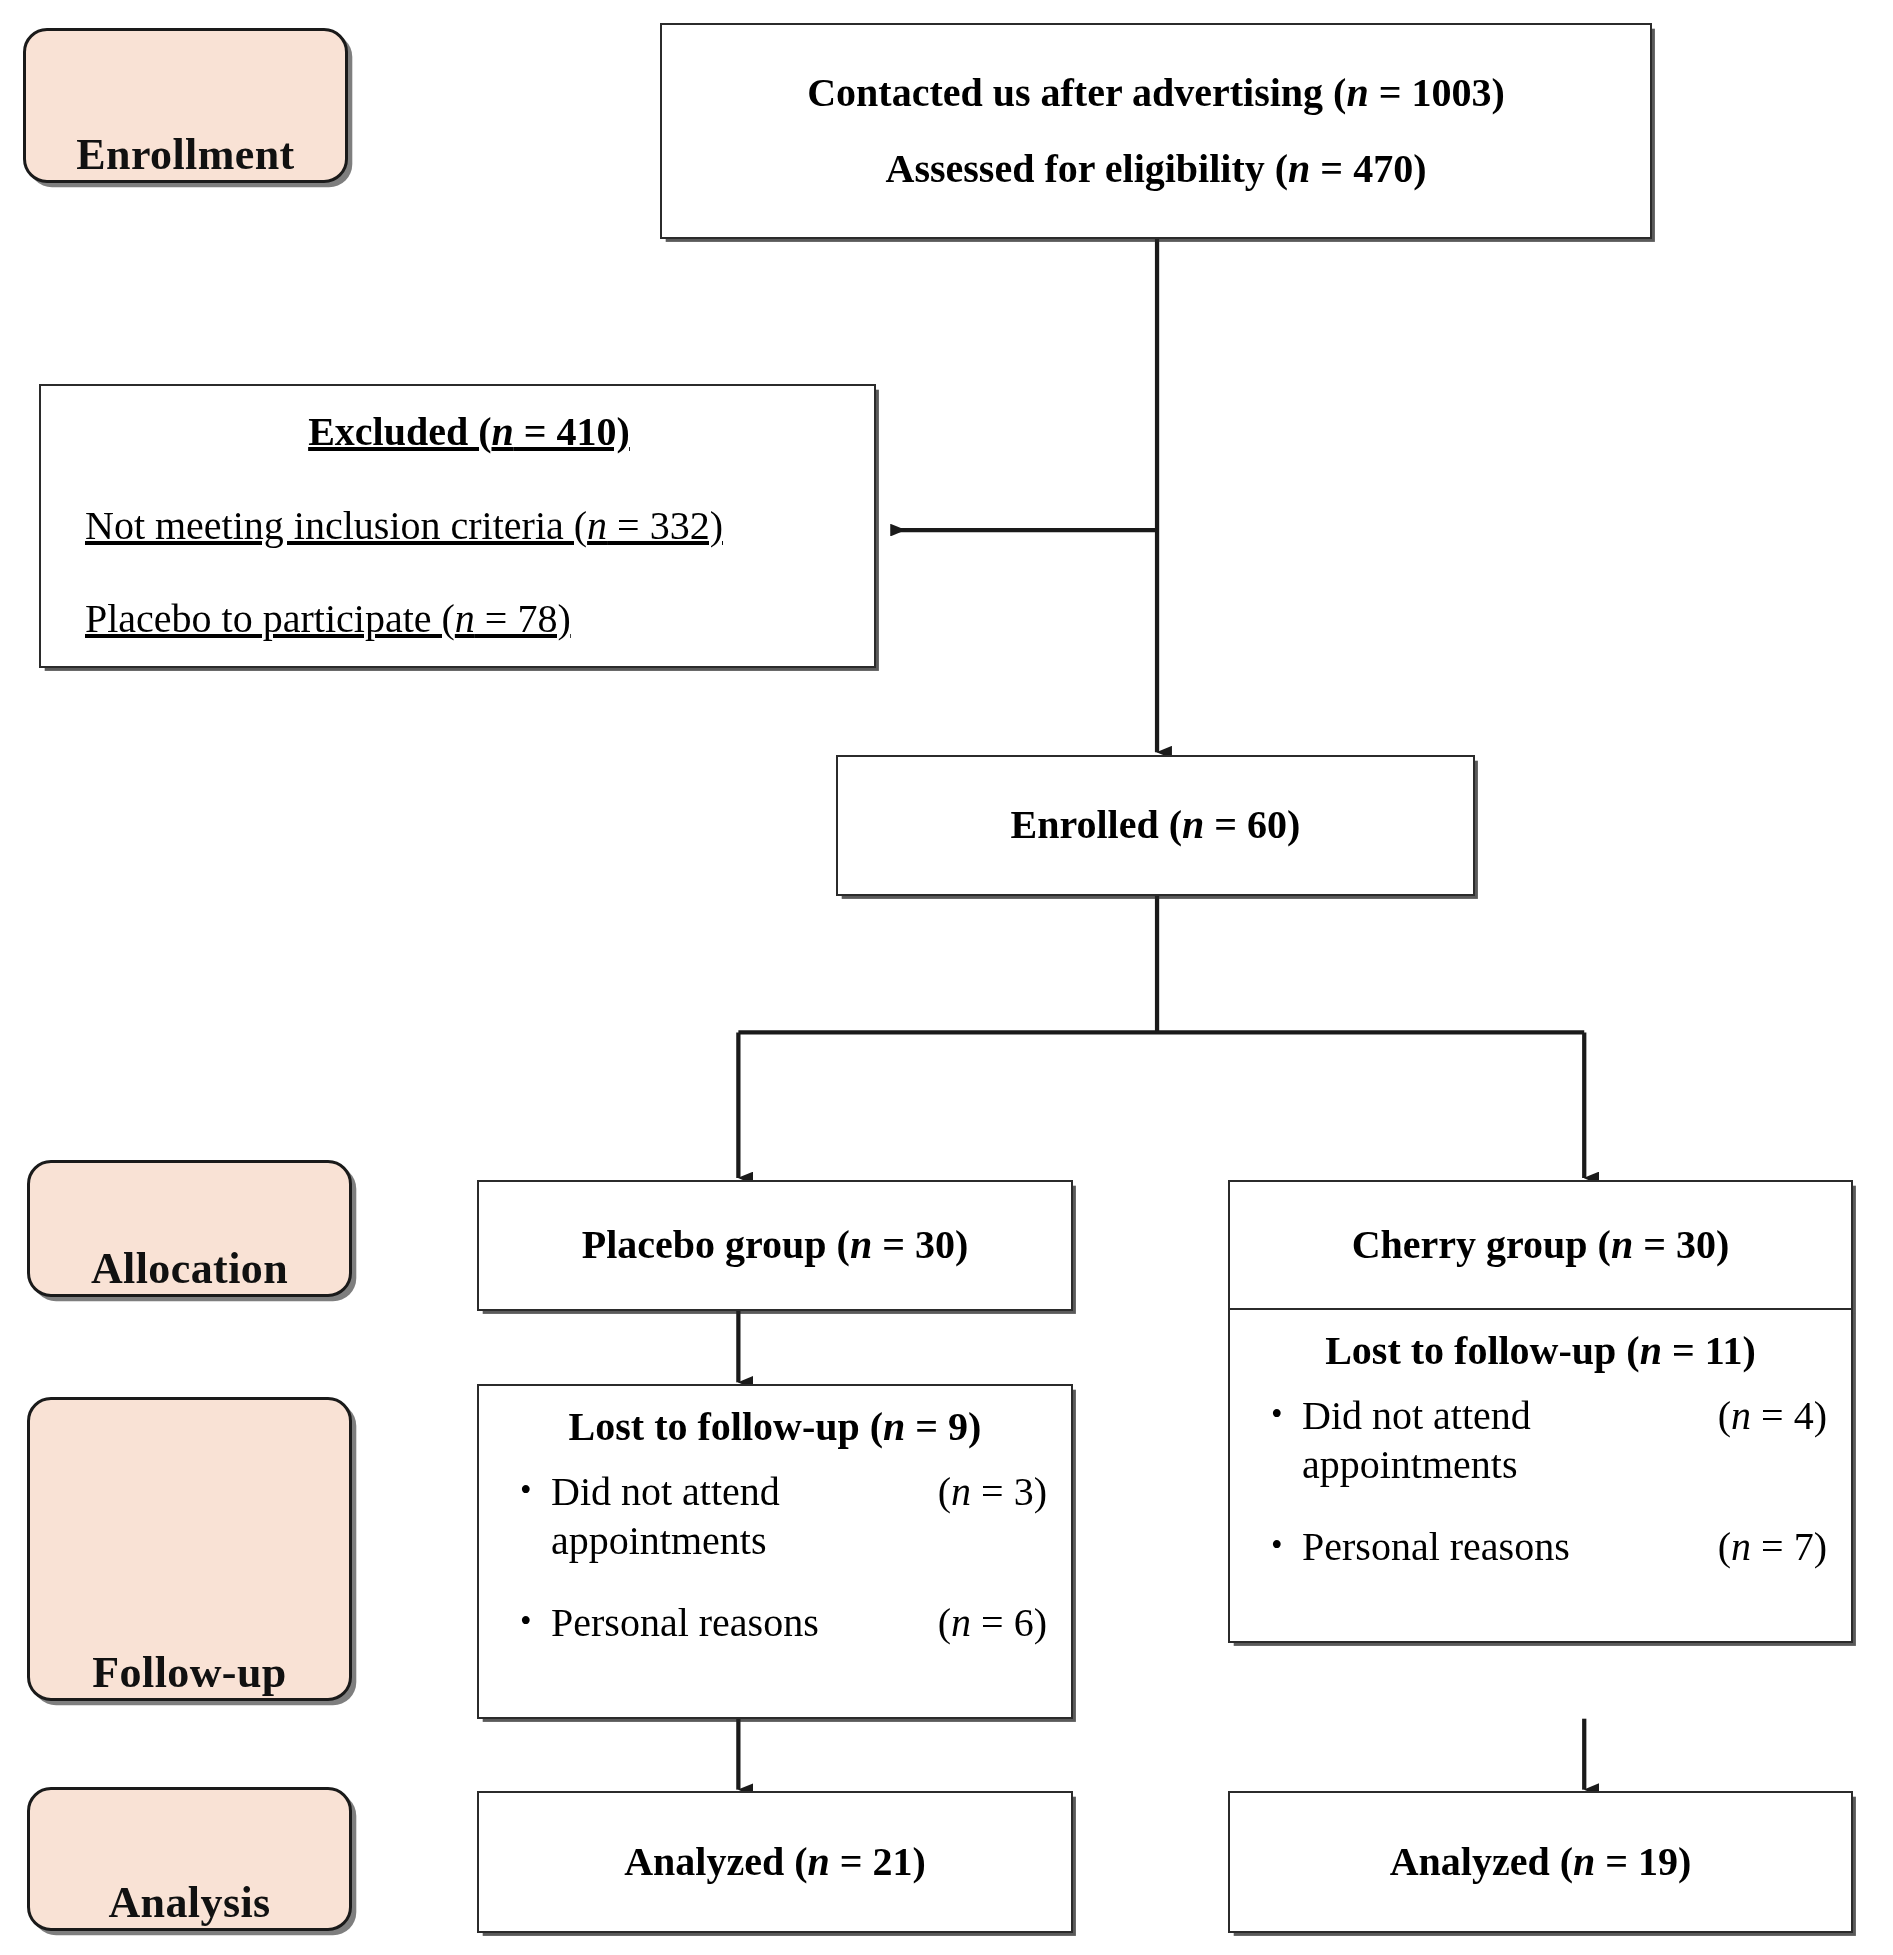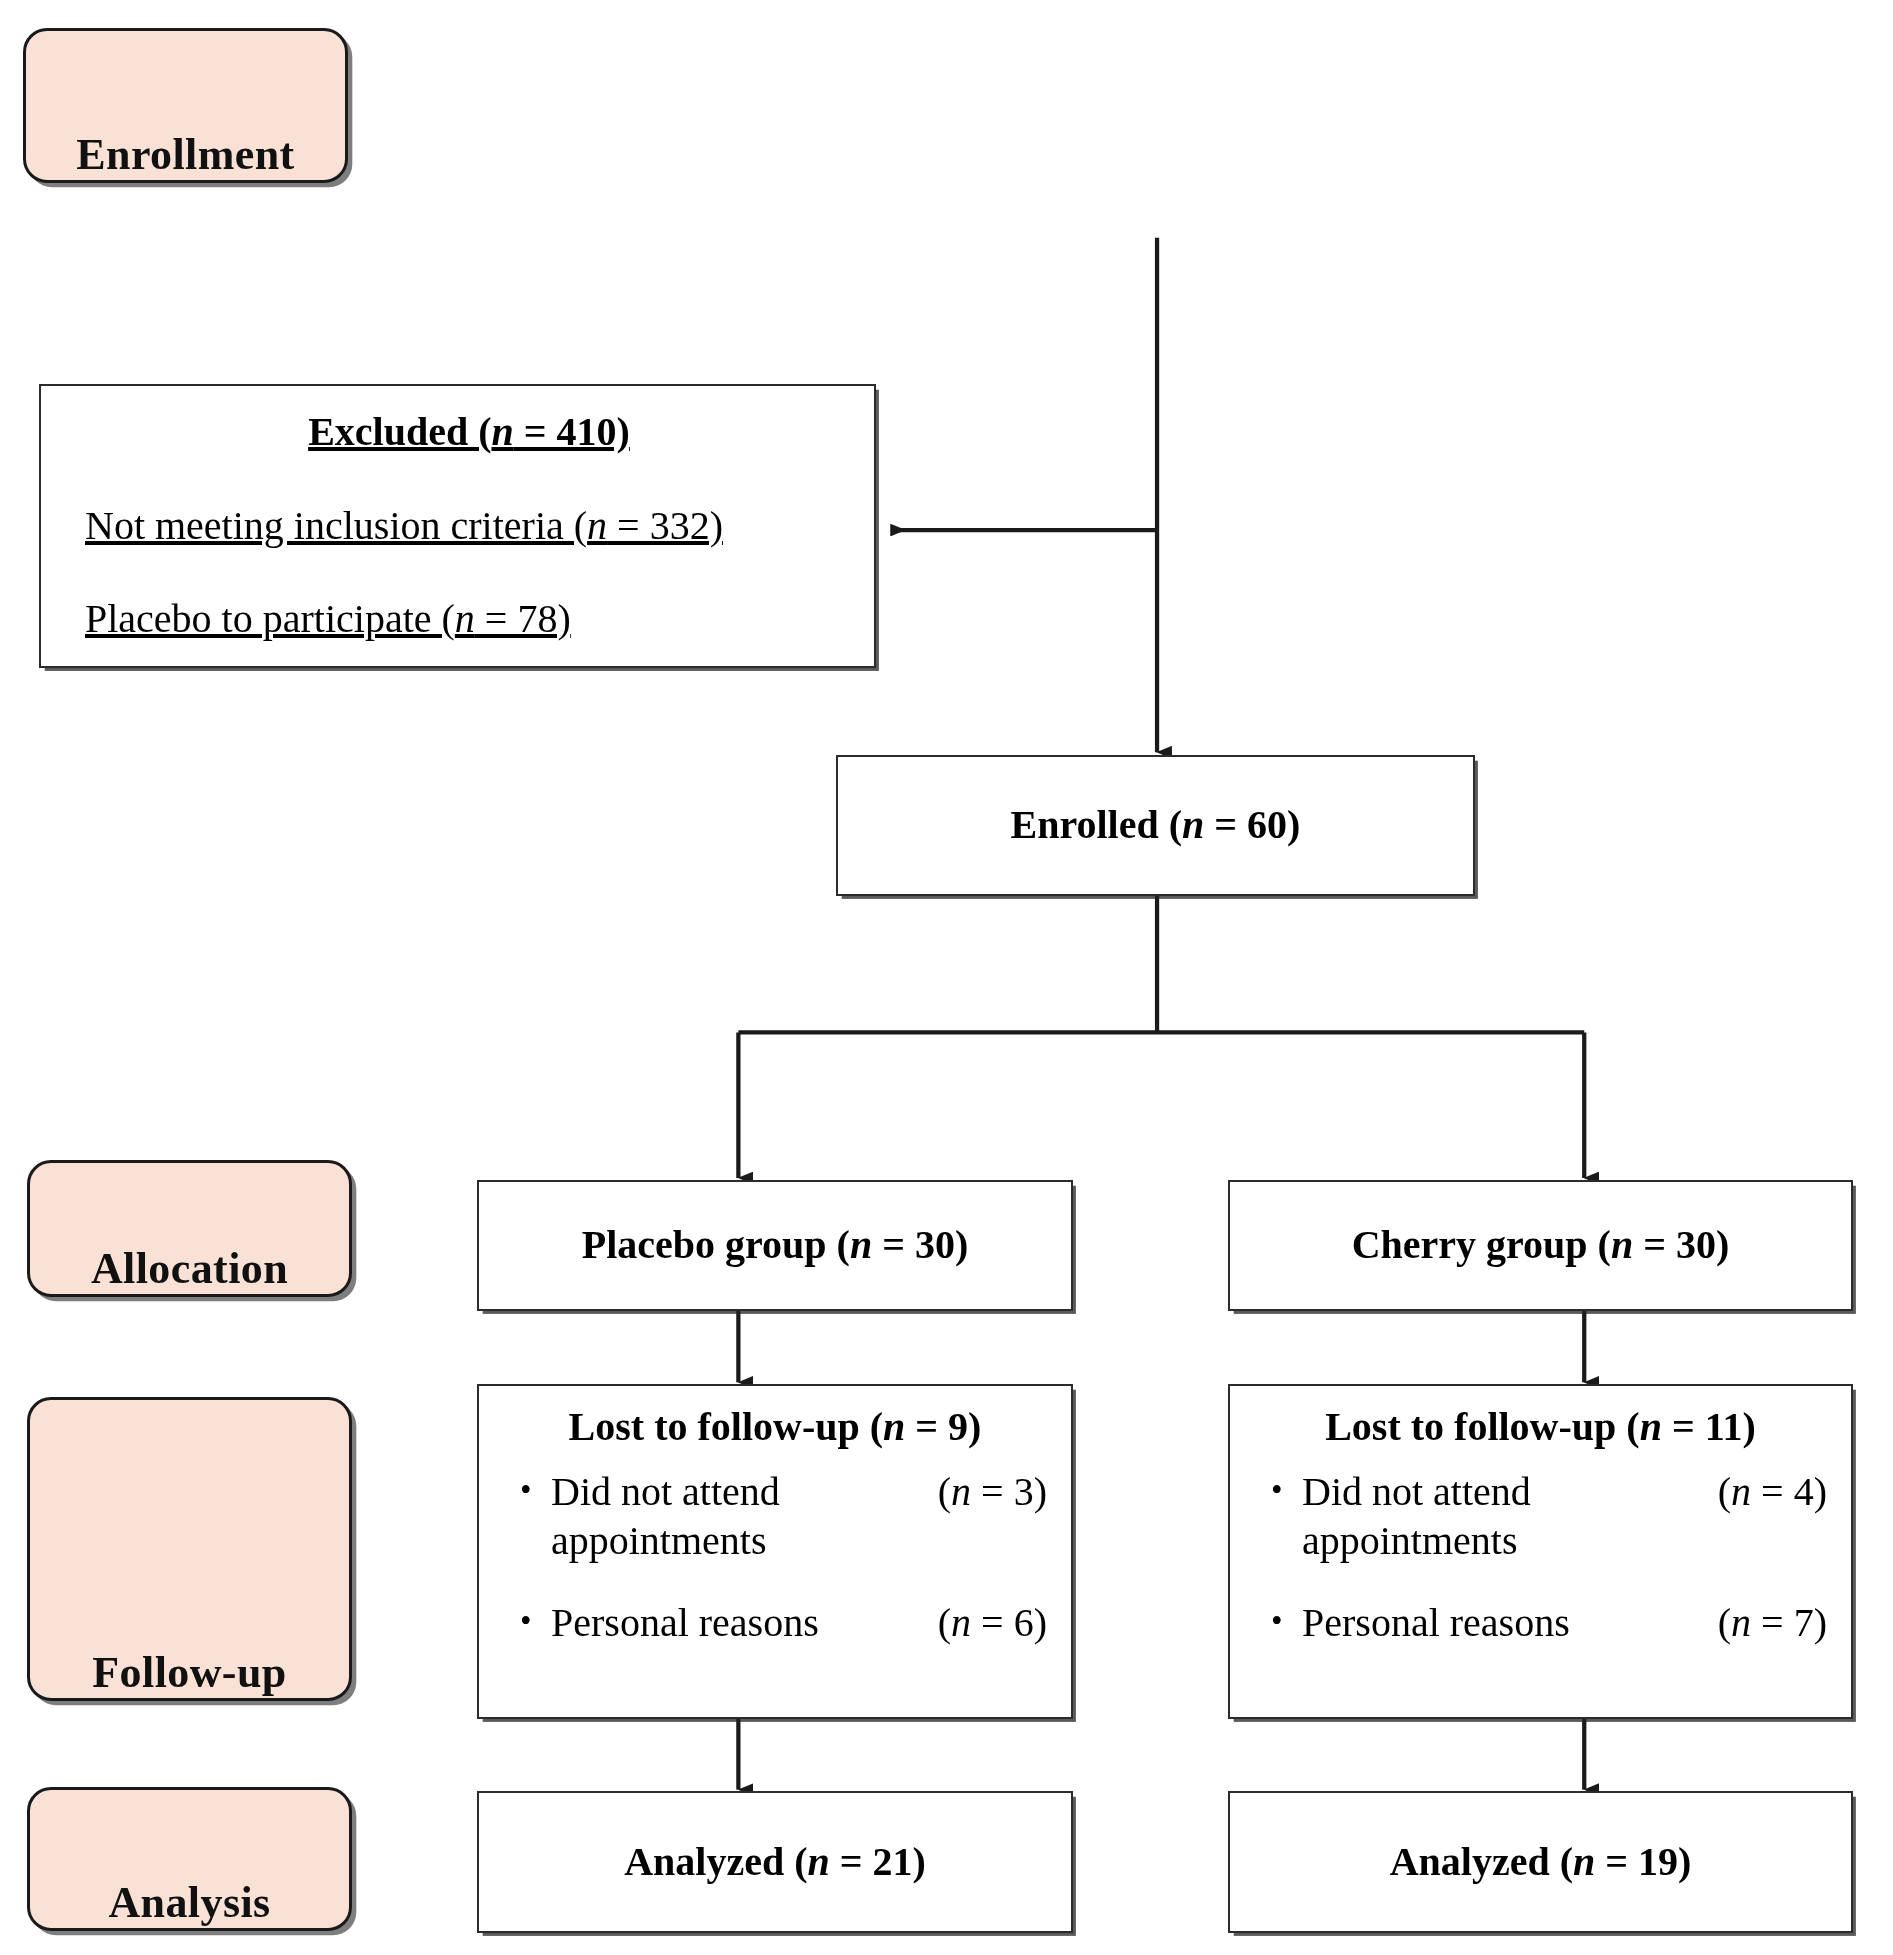--- a/index.html
+++ b/index.html
@@ -111,20 +111,30 @@
   </div>
 
   <div class="stage-label" style="left:27px;top:1397px;width:319px;height:298px;font-size:44px;">
     <span>Follow-up</span>
   </div>
 
   <div class="stage-label" style="left:27px;top:1787px;width:319px;height:138px;font-size:44px;">
     <span>Analysis</span>
   </div>
 
+  <div class="flow-box" style="left:660px;top:23px;width:992px;height:216px;">
+    <div class="box-inner">
+      <div class="line bold spaced">
+        <span>Contacted us after advertising (</span><span class="ital">n</span><span> = 1003)</span>
+      </div>
+      <div class="line bold spaced">
+        <span>Assessed for eligibility (</span><span class="ital">n</span><span> = 470)</span>
+      </div>
+    </div>
+  </div>
 
   <div class="flow-box" style="left:39px;top:384px;width:837px;height:284px;text-decoration:underline;">
     <div class="box-inner" style="align-items:flex-start;padding-left:44px;padding-right:21px;justify-content:space-around;">
       <div class="line bold" style="margin:0 auto;">
         <span>Excluded (</span><span class="ital">n</span><span> = 410)</span>
       </div>
       <div class="line">
         <span>Not meeting inclusion criteria (</span><span class="ital">n</span><span> = 332)</span>
       </div>
       <div class="line">
@@ -175,21 +185,21 @@
           <span class="bullet-dot">•</span>
           <span class="bullet-text">
             <span class="bullet-label">Personal reasons</span>
             <span class="bullet-n"><span>(</span><span class="ital">n</span><span> = 6)</span></span>
           </span>
         </div>
       </div>
     </div>
   </div>
 
-  <div class="flow-box" style="left:1228px;top:1384px;width:625px;height:335px;">
+  <div class="flow-box" style="left:1228px;top:1308px;width:625px;height:335px;">
     <div class="box-inner" style="justify-content:flex-start;padding-top:18.5px;">
       <div class="line bold">
         <span>Lost to follow-up (</span><span class="ital">n</span><span> = 11)</span>
       </div>
       <div class="bullet-list">
         <div class="bullet-row">
           <span class="bullet-dot">•</span>
           <span class="bullet-text">
             <span class="bullet-label">Did not attend
 appointments</span>

